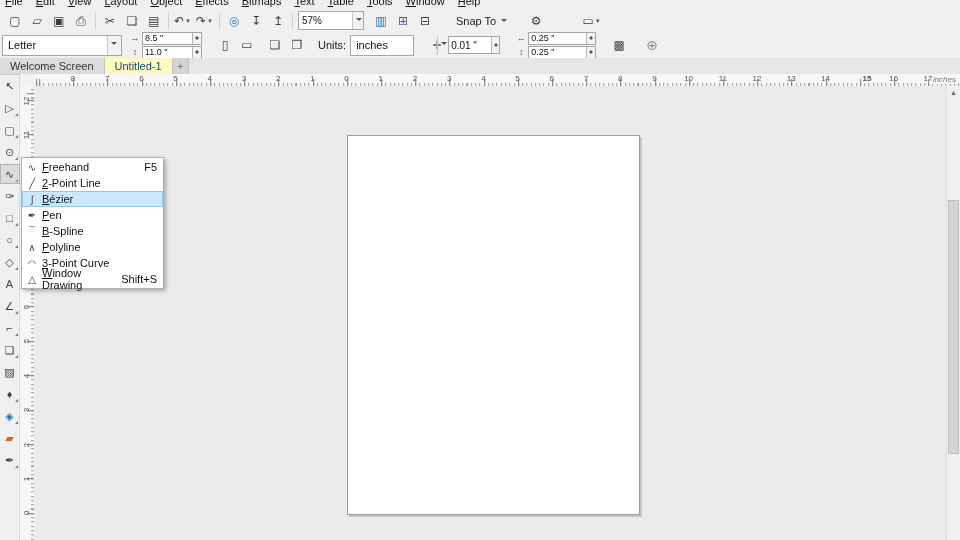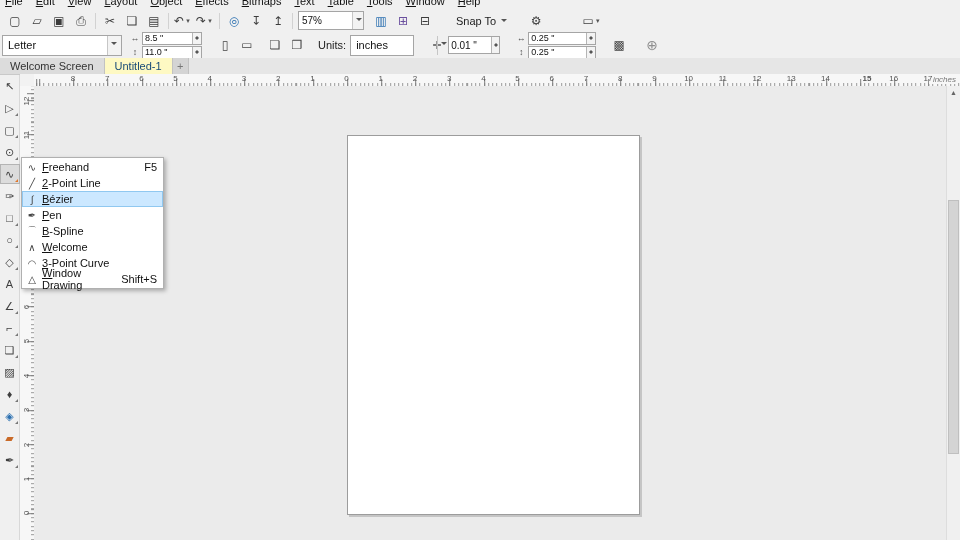--- a/index.html
+++ b/index.html
@@ -450,21 +450,21 @@
     <span class="fi-label">Pen</span>
     <span class="fi-shortcut"></span>
   </div>
       <div class="flyout-item">
     <span class="fi-icon">⌒</span>
     <span class="fi-label">B-Spline</span>
     <span class="fi-shortcut"></span>
   </div>
       <div class="flyout-item">
     <span class="fi-icon">∧</span>
-    <span class="fi-label">Welcome</span>
+    <span class="fi-label">Polyline</span>
     <span class="fi-shortcut"></span>
   </div>
       <div class="flyout-item">
     <span class="fi-icon">◠</span>
     <span class="fi-label">3-Point Curve</span>
     <span class="fi-shortcut"></span>
   </div>
       <div class="flyout-item">
     <span class="fi-icon">△</span>
     <span class="fi-label">Window Drawing</span>

